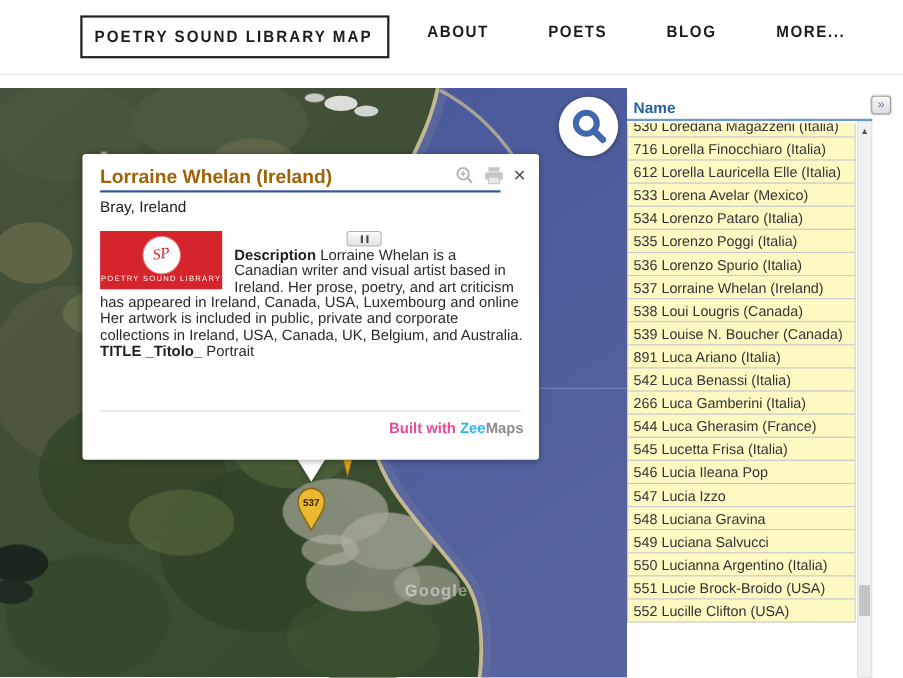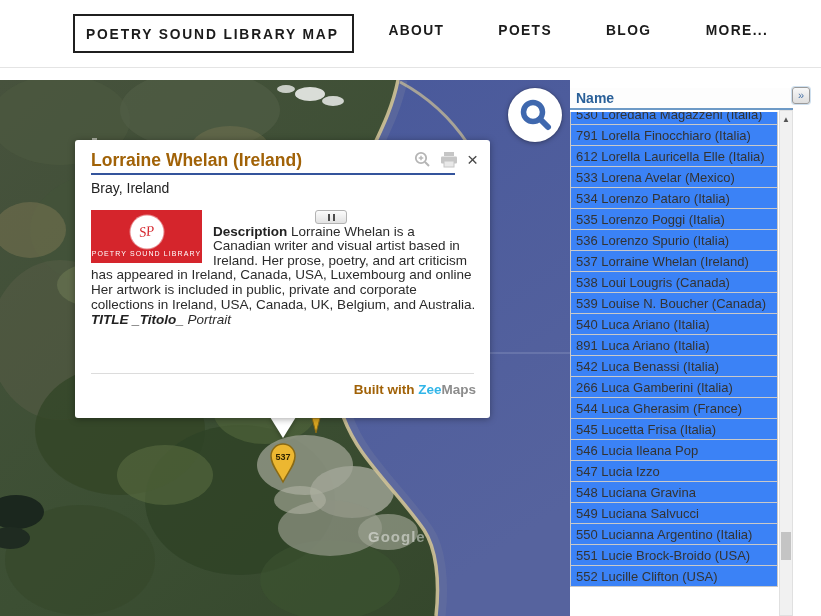--- a/index.html
+++ b/index.html
@@ -37,34 +37,34 @@
     box-shadow:0 0 0 1.5px #fff, 0 0 0 2.5px rgba(255,255,255,.45); }
   #logo-badge span { font-family:"Liberation Serif", serif; font-style:italic; font-size:14px; color:#d5252c; transform:rotate(-8deg); }
   #logo-text { font-size:7px; letter-spacing:1.1px; color:#fff; margin-top:3px; white-space:nowrap; }
 
   #pause-btn { display:inline-block; margin-left:102px; width:32px; height:14px; border:1px solid #b3b3b3; border-radius:3px;
     background:linear-gradient(#fcfcfc,#e2e2e2); text-align:center; vertical-align:middle; cursor:pointer; line-height:10px; }
   #pause-btn i { display:inline-block; width:2px; height:7px; background:#4d4d4d; margin:2.5px 1.5px 0; }
 
   #desc { font-size:13.5px; line-height:14.6px; color:#2b2b2b; margin-top:2px; }
   #desc b { font-weight:bold; color:#222;margin-top:20px; }
-  #title-line { font-size:13.5px; line-height:15px; color:#2b2b2b; clear:none;font-style:italic; }
+  #title-line { font-size:13.5px; line-height:15px; color:#2b2b2b; clear:none; }
 
   #popup-divider { clear:both; border-top:1px solid #dcdcdc; margin:46px 2px 0 0; }
   #credit { text-align:right; margin-top:8px; font-size:13.5px; font-weight:bold; }
-  #credit .cw { color:#a16207; } #credit .cz { color:#31b5e8; } #credit .cm { color:#8c8c8c; }
+  #credit .cw { color:#ec4899; } #credit .cz { color:#31b5e8; } #credit .cm { color:#8c8c8c; }
 
   
   #sidebar { position:absolute; left:570px; top:88px; width:251px; height:528px; z-index:3; background:#fff; }
   #sb-header { position:absolute; left:0; top:0; width:223px; height:22px; background:#fdfdfd; border-bottom:2px solid #6d9ac6; }
   #sb-header-label { position:absolute; left:6px; top:2px; font-size:14px; font-weight:bold; color:#2a6099; }
   #sb-expand { position:absolute; right:-17px; top:-1px; width:18px; height:17px; border:1px solid #9a9a9a; border-radius:3px;
     background:linear-gradient(#f8f8f8,#dedede); font-size:11px; color:#4a74a8; text-align:center; line-height:15px; cursor:pointer; box-shadow:0 0 0 1px #cfe0ef; }
   #sb-list { position:absolute; left:0; top:24px; width:208px; height:504px; overflow:hidden; }
-  .sb-row { height:22px; line-height:21px; border:1px solid #c9c9c9; background:#3b82f6; font-size:13px; color:#333;
+  .sb-row { height:22px; line-height:21px; border:1px solid #c9c9c9; background:#fef9c3; font-size:13px; color:#333;
     padding-left:5px; white-space:nowrap; overflow:hidden; margin-top:-1px; cursor:pointer; }
   .sb-row:first-child { margin-top:-9px; }
   
   #sb-scroll { position:absolute; left:209px; top:22px; width:14px; height:506px; background:#f1f1f1; border:1px solid #e0e0e0; }
   #sb-scroll-up { position:absolute; left:0; top:4px; width:12px; text-align:center; font-size:8px; color:#555; cursor:pointer; }
   #sb-thumb { position:absolute; left:1px; top:421px; width:10px; height:28px; background:#c4c4c4; cursor:pointer; }
 </style>
 </head>
 <body>
 
@@ -215,30 +215,29 @@
     </div>
   </div>
 
   <div id="sidebar">
     <div id="sb-header">
       <span id="sb-header-label">Name</span>
       <span id="sb-expand">»</span>
     </div>
     <div id="sb-list">
       <div class="sb-row">530 Loredana Magazzeni (Italia)</div>
-      <div class="sb-row">791 Lorella Finocchiaro (Italia)</div>
+      <div class="sb-row">716 Lorella Finocchiaro (Italia)</div>
       <div class="sb-row">612 Lorella Lauricella Elle (Italia)</div>
       <div class="sb-row">533 Lorena Avelar (Mexico)</div>
       <div class="sb-row">534 Lorenzo Pataro (Italia)</div>
       <div class="sb-row">535 Lorenzo Poggi (Italia)</div>
       <div class="sb-row">536 Lorenzo Spurio (Italia)</div>
       <div class="sb-row">537 Lorraine Whelan (Ireland)</div>
       <div class="sb-row">538 Loui Lougris (Canada)</div>
       <div class="sb-row">539 Louise N. Boucher (Canada)</div>
-      <div class="sb-row">540 Luca Ariano (Italia)</div>
       <div class="sb-row">891 Luca Ariano (Italia)</div>
       <div class="sb-row">542 Luca Benassi (Italia)</div>
       <div class="sb-row">266 Luca Gamberini (Italia)</div>
       <div class="sb-row">544 Luca Gherasim (France)</div>
       <div class="sb-row">545 Lucetta Frisa (Italia)</div>
       <div class="sb-row">546 Lucia Ileana Pop</div>
       <div class="sb-row">547 Lucia Izzo</div>
       <div class="sb-row">548 Luciana Gravina</div>
       <div class="sb-row">549 Luciana Salvucci</div>
       <div class="sb-row">550 Lucianna Argentino (Italia)</div>

